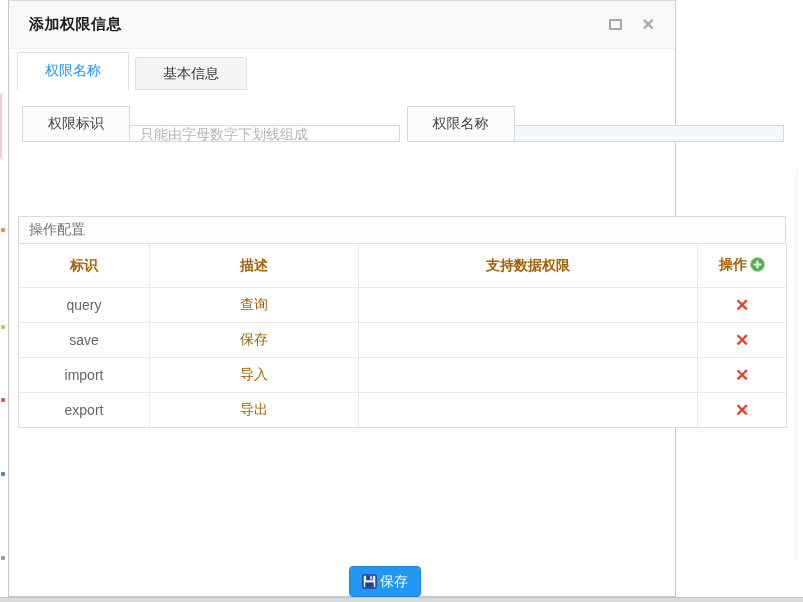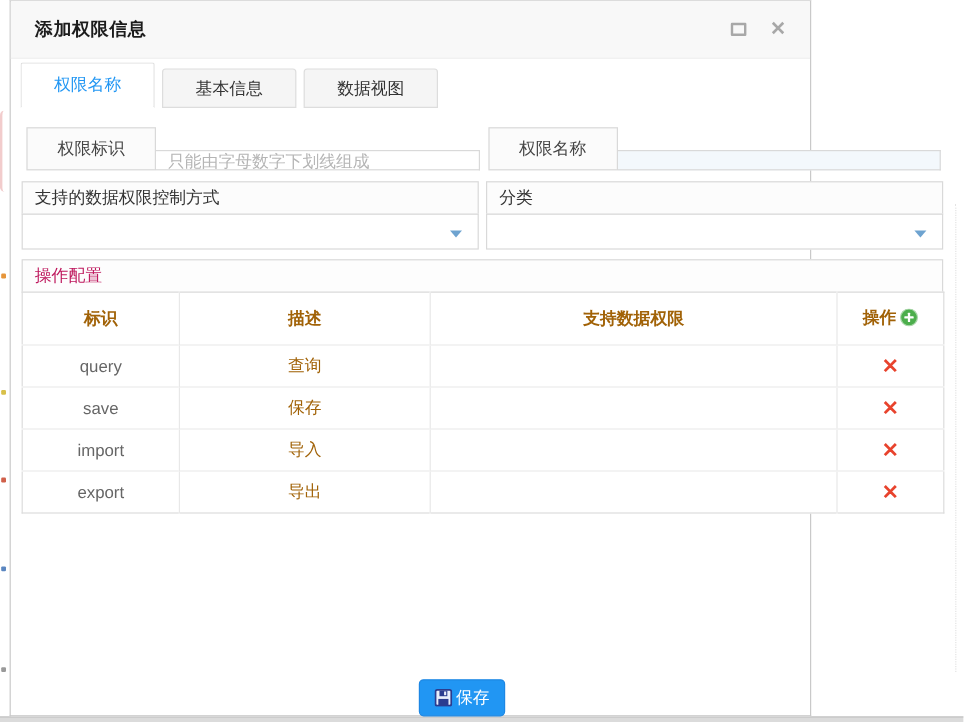--- a/index.html
+++ b/index.html
@@ -37,21 +37,21 @@
   .field-input.tinted { background:#f3f8fc; }
   .field-input::placeholder { color:#b5b5b5; opacity:1; }
 
   .selects-row { position:absolute; top:150px; left:9px; width:768px; display:flex; gap:6px; }
   .select-group { flex:1; }
   .select-label { height:28px; border:1px solid #d9d9d9; background:#fcfcfc; display:flex; align-items:center; padding:0 10px; color:#333; }
   .select-box { position:relative; height:30px; margin-top:-1px; border:1px solid #d9d9d9; background:#fff; cursor:pointer; }
   .chevron-down { position:absolute; right:13px; top:13px; width:0; height:0; border-left:5px solid transparent; border-right:5px solid transparent; border-top:6px solid #6ea3d0; }
 
   
-  .opbar { position:absolute; top:215px; left:9px; width:768px; height:28px; border:1px solid #d9d9d9; background:#fdfdfd; display:flex; align-items:center; padding:0 10px; color:#be185d; }
+  .opbar { position:absolute; top:215px; left:9px; width:768px; height:28px; border:1px solid #d9d9d9; background:#fdfdfd; display:flex; align-items:center; padding:0 10px; color:#737373; }
   .op-table { position:absolute; top:242px; left:9px; width:768px; border-collapse:collapse; table-layout:fixed; background:#fff; }
   .op-table { border:1px solid #ddd; }
   .op-table th, .op-table td { border-right:1px solid #e8e8e8; text-align:center; vertical-align:middle; }
   .op-table th:last-child, .op-table td:last-child { border-right:none; }
   .op-table thead th { height:44px; font-weight:600; color:#a16207; font-size:14px; }
   .op-table tbody td { height:35px; border-top:1px solid #ececec; font-size:14px; }
   .col-id { width:131px; } .col-desc { width:209px; } .col-perm { width:339px; } .col-act { width:89px; }
   .cell-id { color:#666; } .cell-desc { color:#a16207; }
   .add-op-btn { background:none; border:none; cursor:pointer; vertical-align:-3px; margin-left:3px; padding:0; }
   .del-btn { background:none; border:none; cursor:pointer; font-size:17px; font-weight:bold; color:#e8432d; line-height:1; padding:0 4px; }
@@ -89,50 +89,33 @@
     </span>
   </div>
 
   <div class="tabs">
     <div class="tab active">
       <span>权限名称</span>
     </div>
     <div class="tab">
       <span>基本信息</span>
     </div>
-    <div class="tab">
-      <span>数据视图</span>
-    </div>
   </div>
 
   <div class="fields-row">
     <div class="field-group">
       <div class="field-label">权限标识</div>
       <input class="field-input" type="text" placeholder="只能由字母数字下划线组成" style="">
     </div>
     <div class="field-group">
       <div class="field-label">权限名称</div>
       <input class="field-input tinted" type="text" style="">
     </div>
   </div>
 
-  <div class="selects-row">
-    <div class="select-group">
-      <div class="select-label">支持的数据权限控制方式</div>
-      <div class="select-box">
-        <span class="chevron-down"></span>
-      </div>
-    </div>
-    <div class="select-group">
-      <div class="select-label">分类</div>
-      <div class="select-box">
-        <span class="chevron-down"></span>
-      </div>
-    </div>
-  </div>
 
   <div class="opbar">
     <span>操作配置</span>
   </div>
 
   <table class="op-table">
     <colgroup>
         <col class="col-id">
         <col class="col-desc">
         <col class="col-perm">

